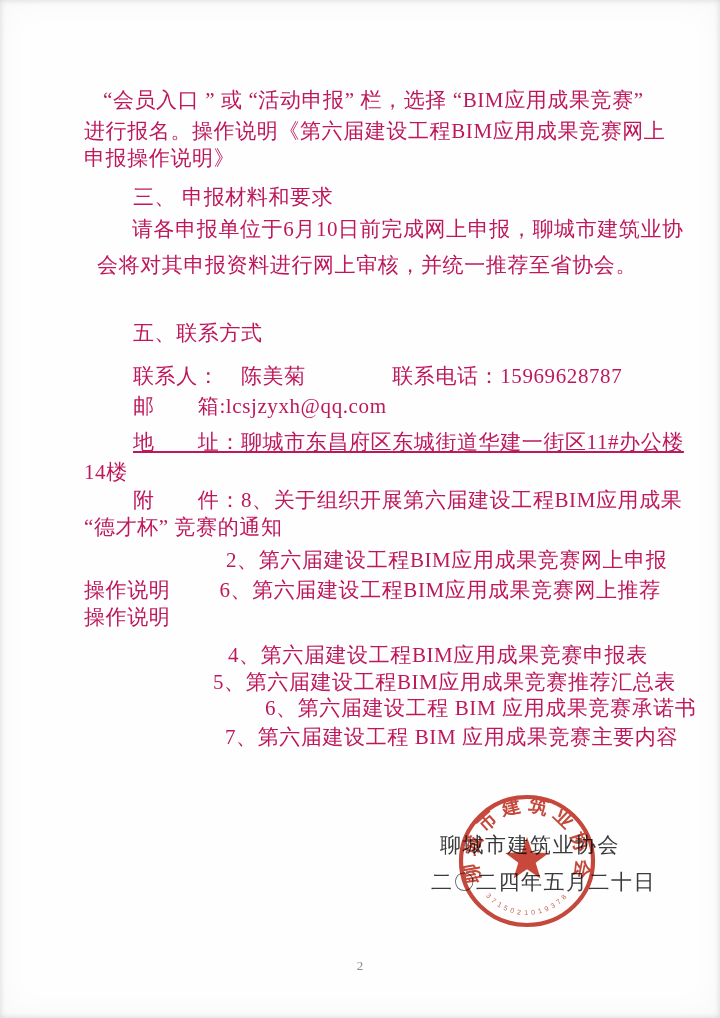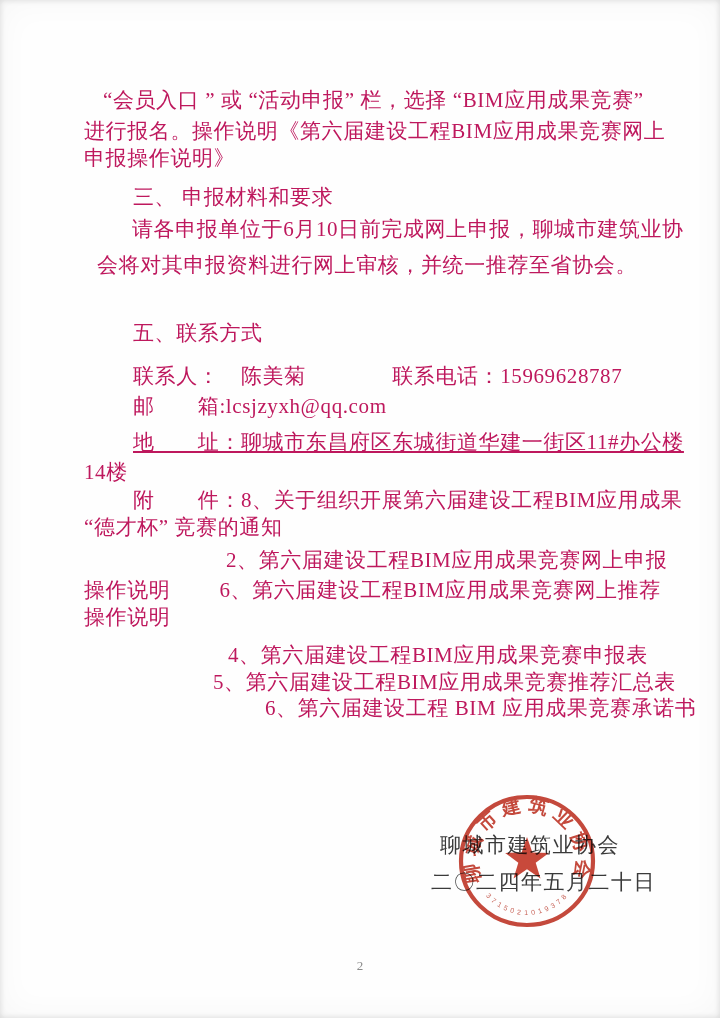--- a/index.html
+++ b/index.html
@@ -84,20 +84,21 @@
   <p class="ln" style="left:133px; top:430px;text-decoration:underline;">地　　址：聊城市东昌府区东城街道华建一街区11#办公楼</p>
   <p class="ln" style="left:84px;  top:460px;">14楼</p>
   <p class="ln" style="left:133px; top:488px;">附　　件：8、关于组织开展第六届建设工程BIM应用成果</p>
   <p class="ln" style="left:84px;  top:515px;">“德才杯” 竞赛的通知</p>
   <p class="ln" style="left:226px; top:548px;">2、第六届建设工程BIM应用成果竞赛网上申报</p>
   <p class="ln" style="left:84px;  top:578px;">操作说明　　 6、第六届建设工程BIM应用成果竞赛网上推荐</p>
   <p class="ln" style="left:84px;  top:605px;">操作说明</p>
   <p class="ln" style="left:228px; top:643px;">4、第六届建设工程BIM应用成果竞赛申报表</p>
   <p class="ln" style="left:213px; top:670px;">5、第六届建设工程BIM应用成果竞赛推荐汇总表</p>
   <p class="ln" style="left:225px; top:696px;margin-left:40px;">6、第六届建设工程 BIM 应用成果竞赛承诺书</p>
+  <p class="ln" style="left:225px; top:725px;">7、第六届建设工程 BIM 应用成果竞赛主要内容</p>
 
   <p class="sig" style="left:440px; top:833px;">聊城市建筑业协会</p>
   <p class="sig" style="left:431px; top:870px;">二〇二四年五月二十日</p>
 
   <svg class="seal" viewBox="0 0 142 136" aria-hidden="true">
     <defs>
       <path id="arcTop" d="M 25.7 88.1 A 50 50 0 1 1 116.3 88.1" fill="none"></path>
       <path id="arcBottom" d="M 26.8 98 A 54 54 0 0 0 115.2 98" fill="none"></path>
     </defs>
     <ellipse class="seal-ring" cx="71" cy="67" rx="66" ry="64"></ellipse>

